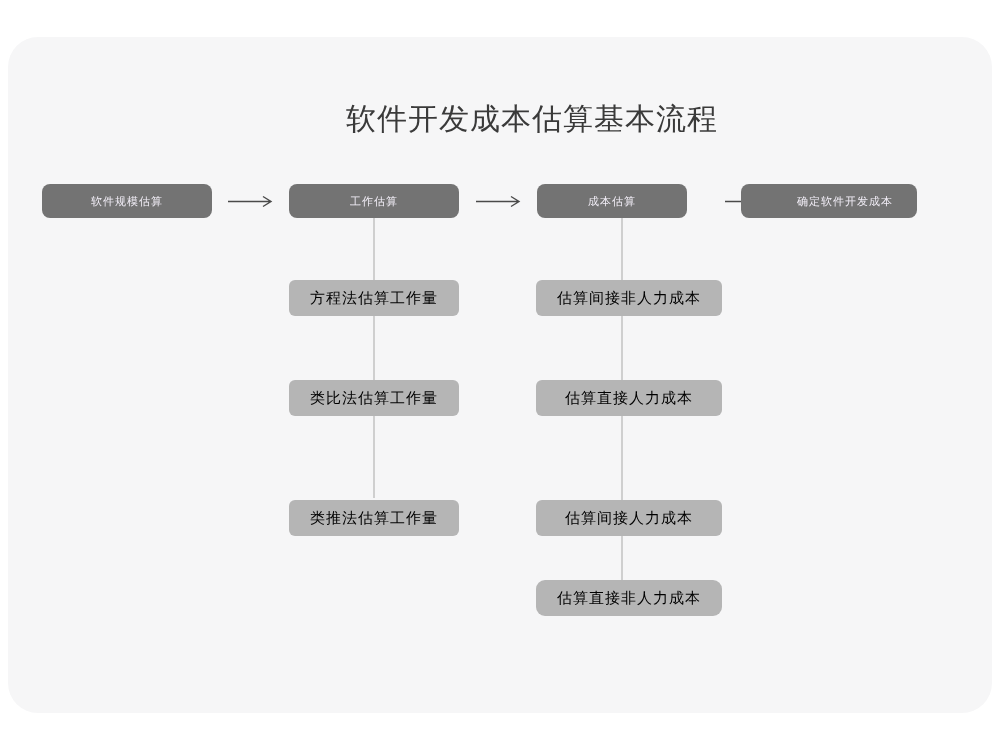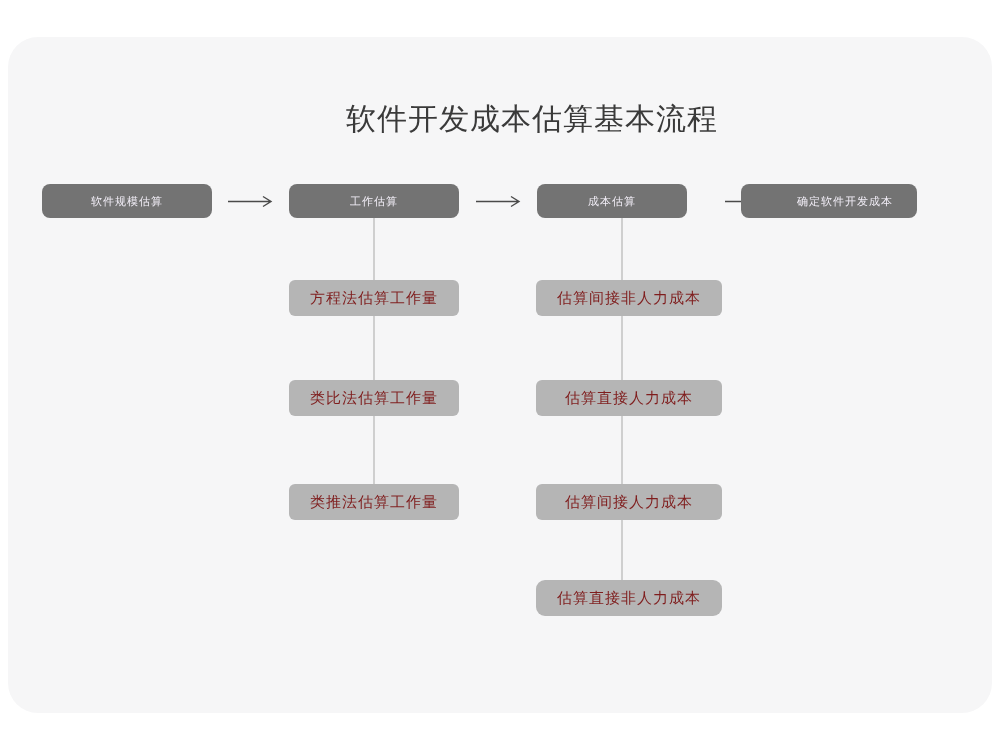--- a/index.html
+++ b/index.html
@@ -73,33 +73,33 @@
     z-index: 1;
   }
   .v-line.l1 { left: 373px; top: 218px; height: 280px; }
   .v-line.l2 { left: 621px; top: 218px; height: 380px; }
 
   .sub-node {
     position: absolute;
     height: 36px;
     background: #b5b5b5;
     border-radius: 6px;
-    color: #7f1d1d;
+    color: #000000;
     font-size: 15px;
     letter-spacing: 1px;
     display: flex;
     align-items: center;
     justify-content: center;
     z-index: 2;
   }
   .col-work { left: 289px; width: 170px; }
   .col-cost { left: 536px; width: 186px; }
   .row-1 { top: 280px; }
   .row-2 { top: 380px; }
-  .row-3 { top: 484px; }
+  .row-3 { top: 500px; }
   .row-4 { top: 580px; border-radius: 9px; }
 </style>
 </head>
 <body>
 
 <div id="stage">
   <div id="canvas-card"></div>
 
   <div class="diagram-title">软件开发成本估算基本流程</div>
 

